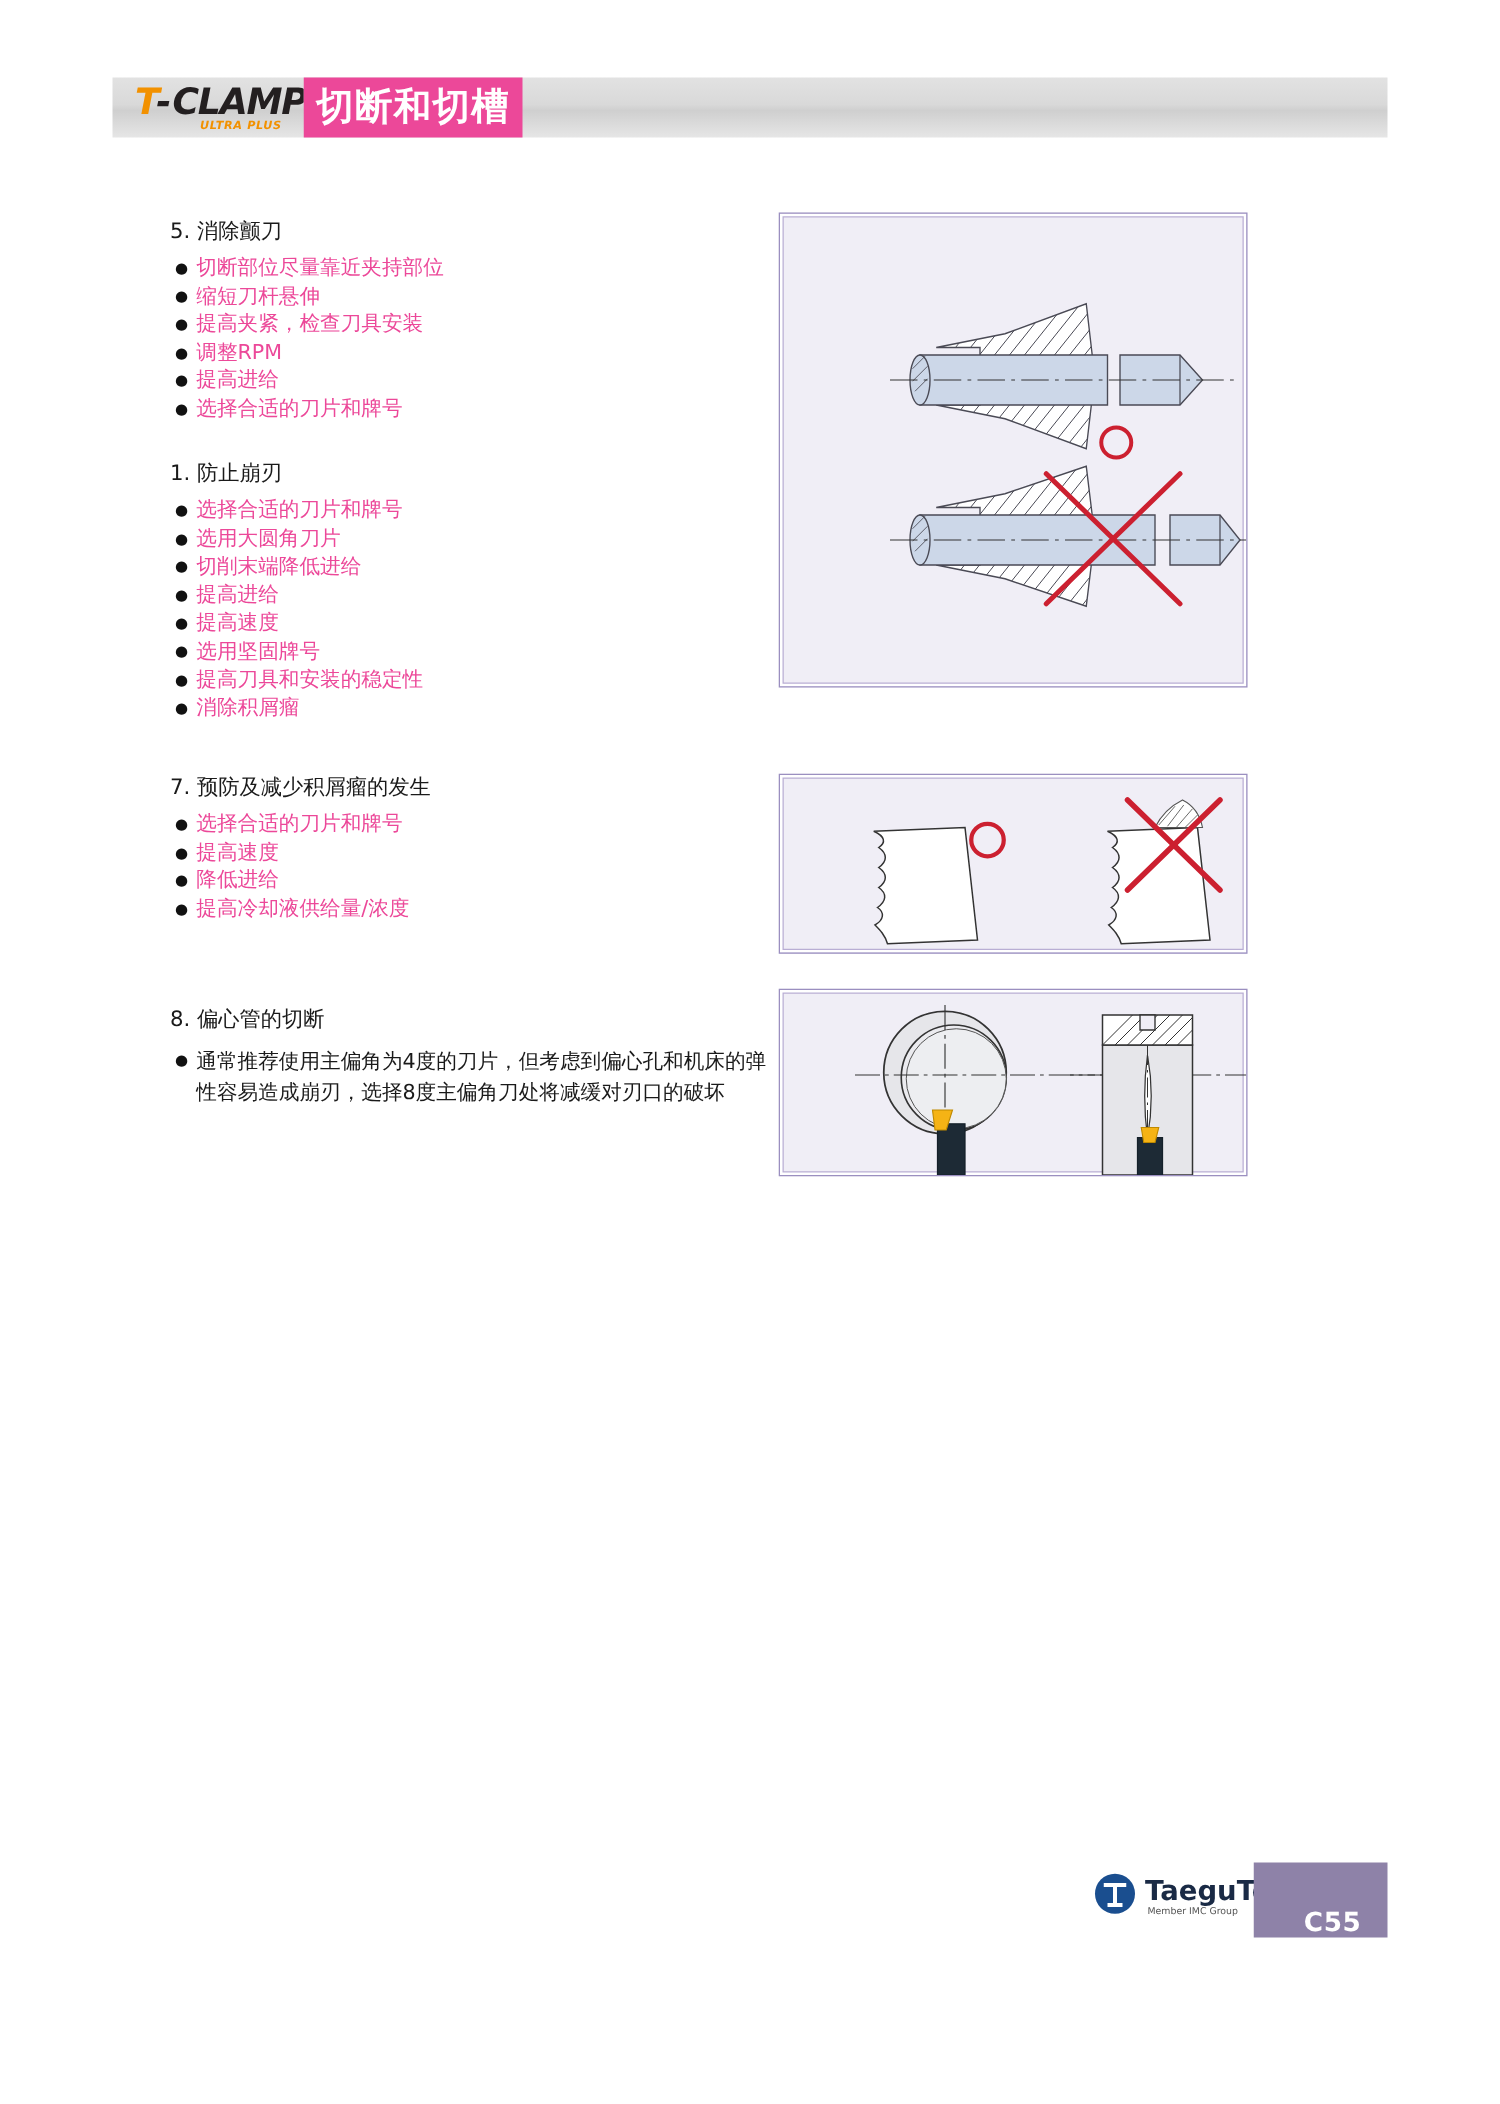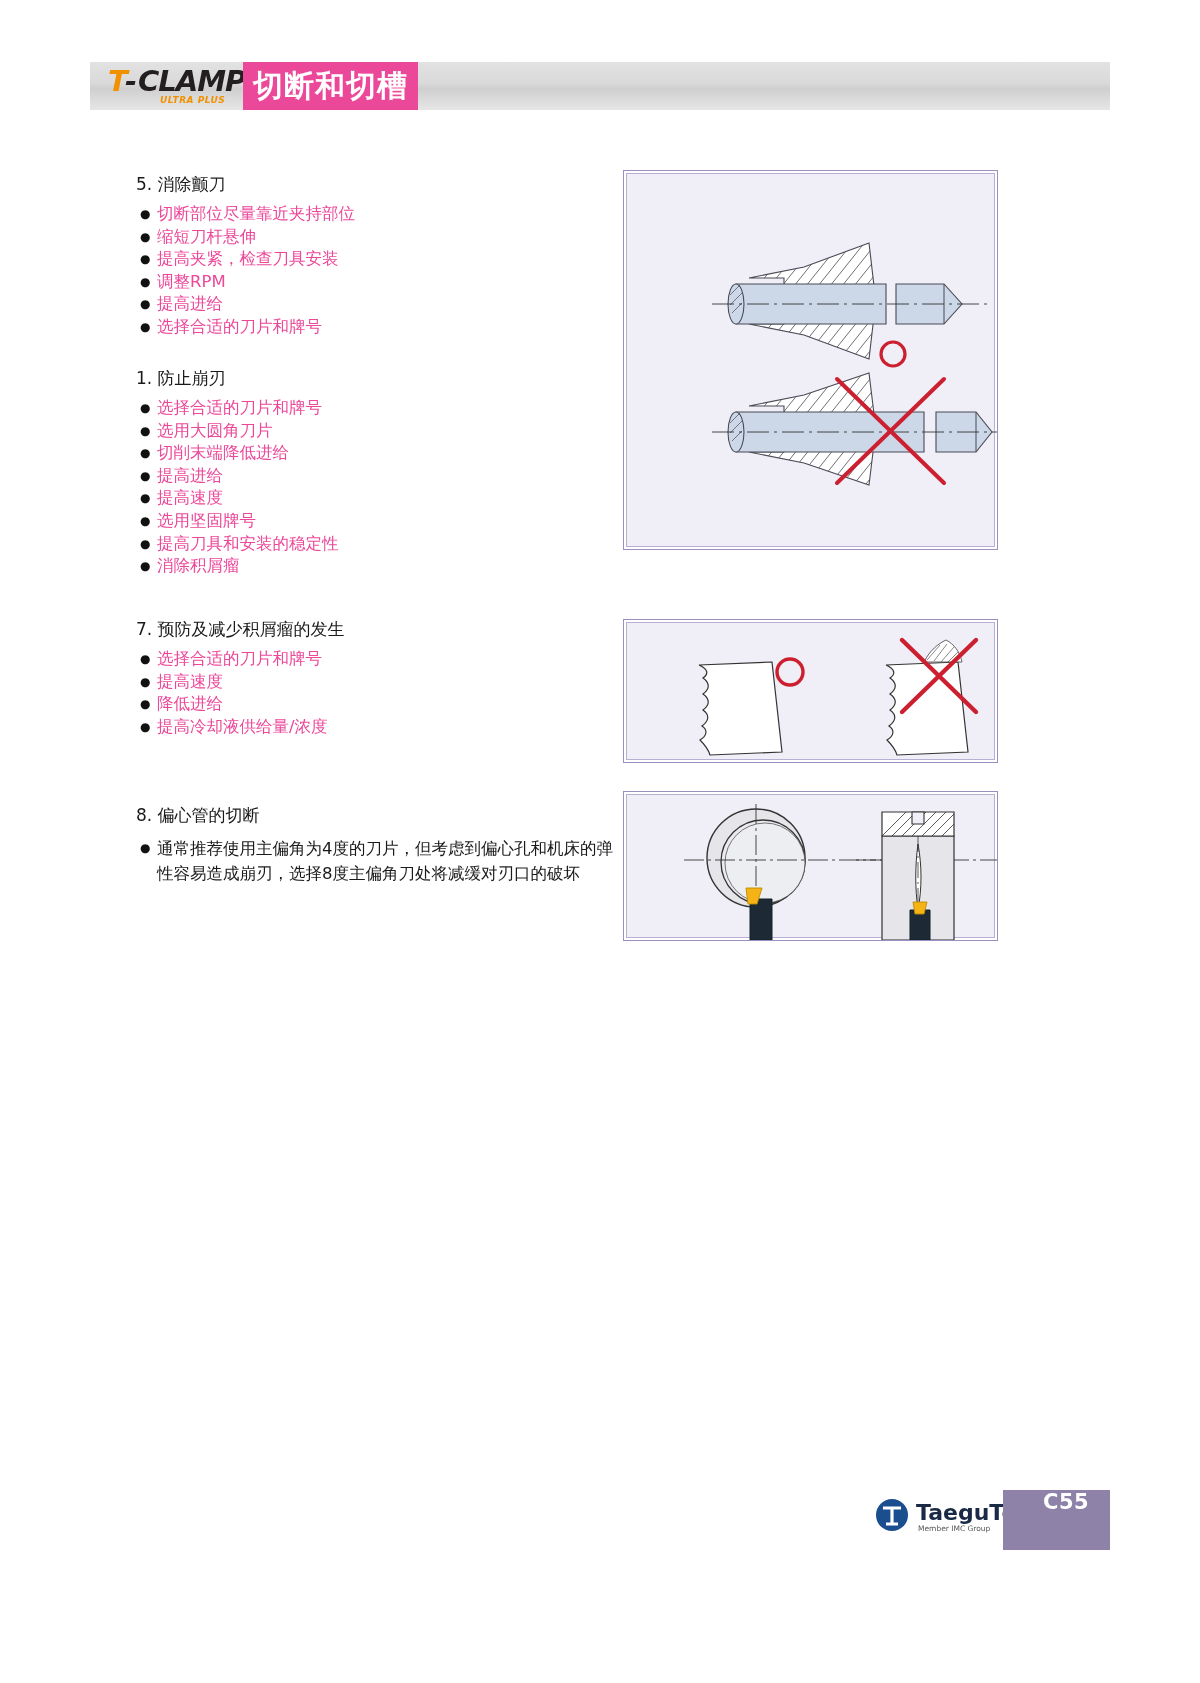--- a/index.html
+++ b/index.html
@@ -58,21 +58,21 @@
     background:#f0eef6;
     border:1px solid #9b8fc0;
     box-shadow:inset 0 0 0 2px #ffffff, inset 0 0 0 3px #b9aed4;
   }
   .figbox svg{display:block;position:absolute;left:0;top:0;}
   
   .footer-logo{position:absolute;left:872px;top:1496px;width:200px;height:42px;}
   .page-tab{
     position:absolute;left:1003px;top:1490px;width:107px;height:60px;
     background:#8e82a8;
-    display:flex;align-items:flex-start;justify-content:flex-start;
+    display:flex;align-items:flex-end;justify-content:flex-start;
   }
   .page-tab span{
     color:#ffffff;font-size:21px;font-weight:600;margin-left:40px;letter-spacing:0.5px;
   }
 </style>
 </head>
 <body>
 
 <div class="header-band"></div>
 

